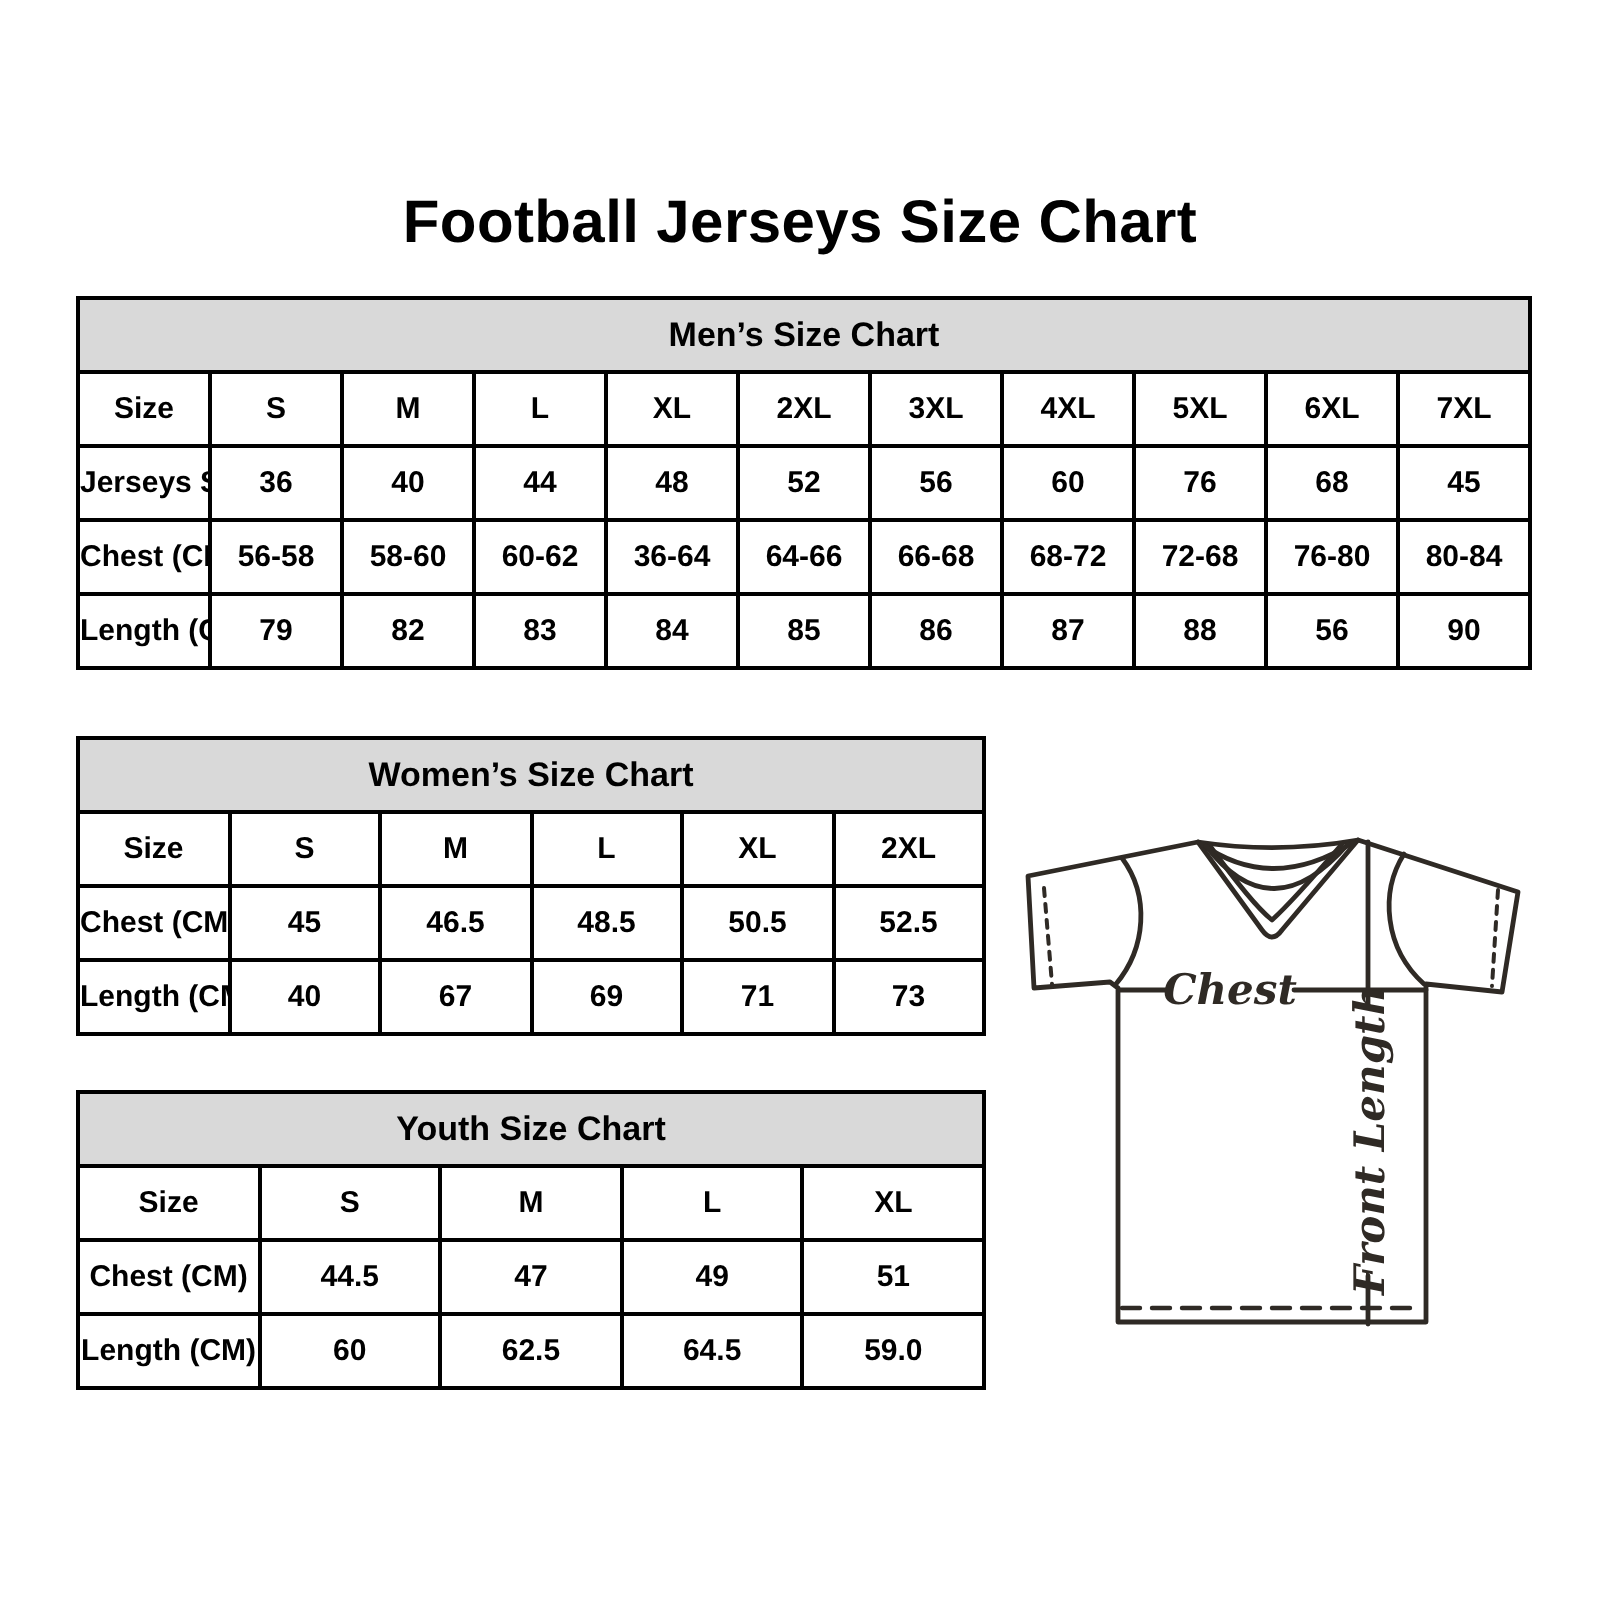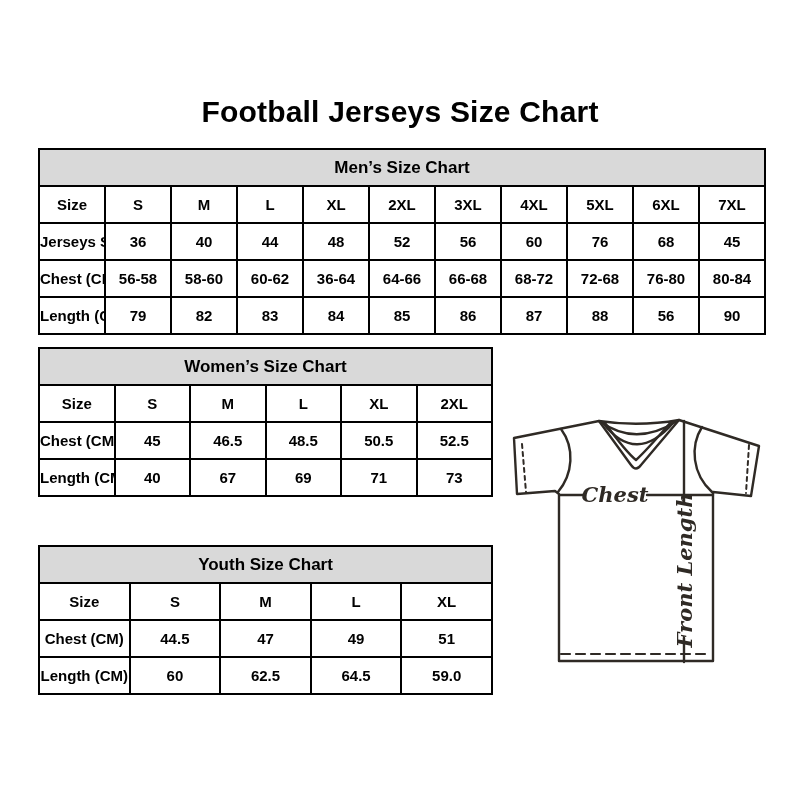--- a/index.html
+++ b/index.html
@@ -35,21 +35,21 @@
     font-weight: 700;
     white-space: nowrap;
     overflow: hidden;
   }
   .size-table thead th {
     background: #d9d9d9;
     font-size: 17px;
   }
   .size-table td.label-col { width: 110px; margin-left: 38px; }
   #table-men   { left: 38px; top: 148px; width: 728px; }
-  #table-women { left: 38px; top: 347px; width: 455px; }
+  #table-women { left: 38px; top: 368px; width: 455px; }
   #table-youth { left: 38px; top: 545px; width: 455px; }
   .jersey-diagram { position: absolute; left: 504px; top: 414px; }
   .diagram-text {
     font-family: "DejaVu Serif", serif;
     font-style: italic;
     font-weight: bold;
     font-size: 21px;
     fill: #2f2a25;
   }
 </style>

